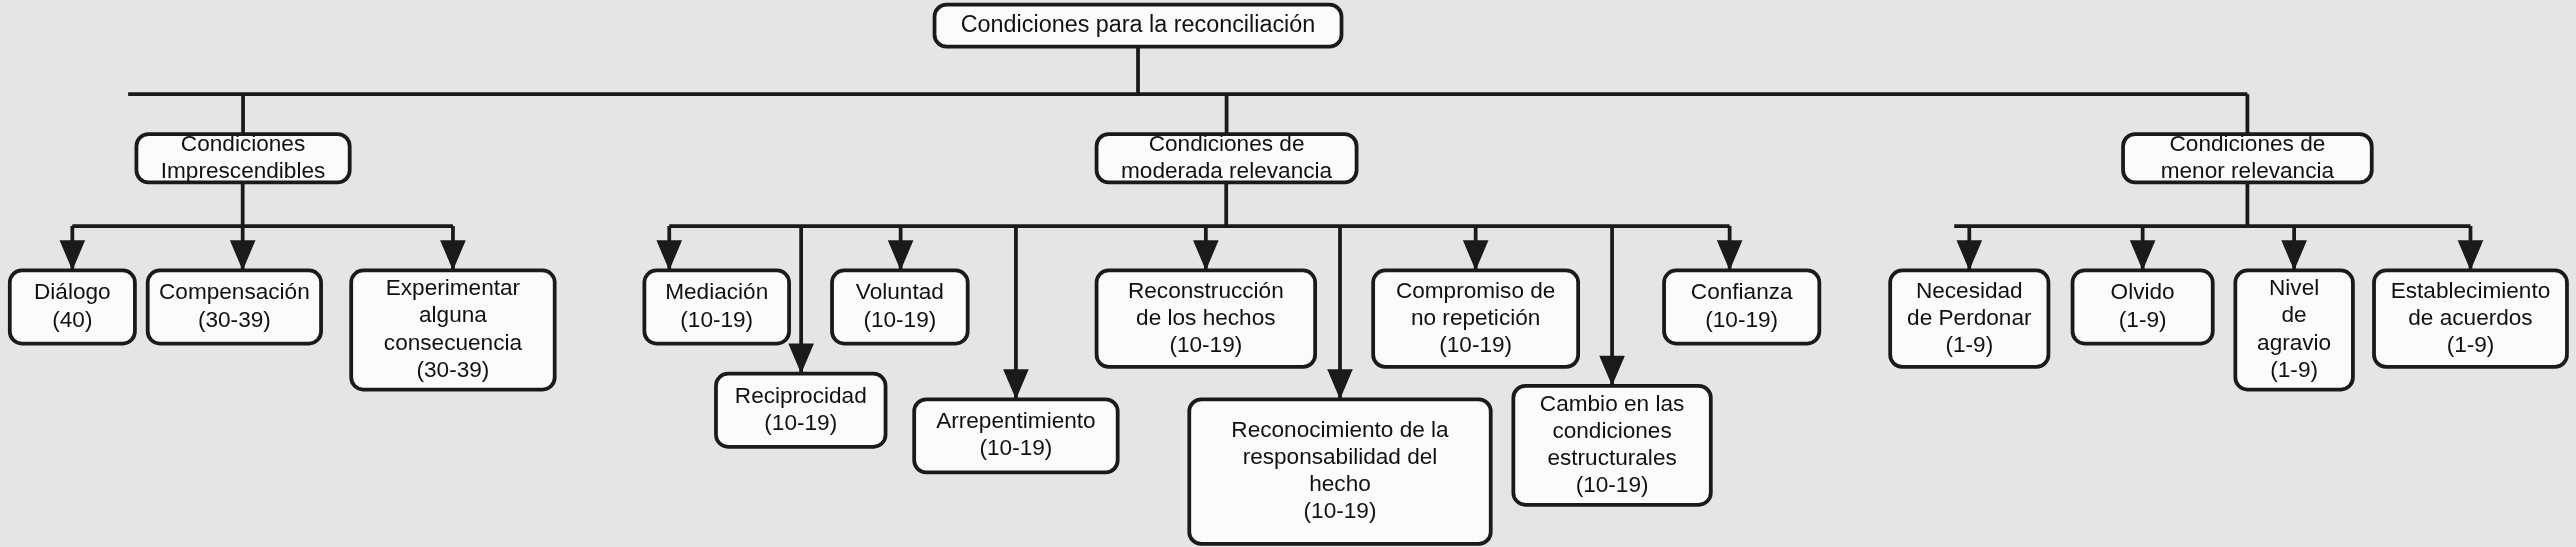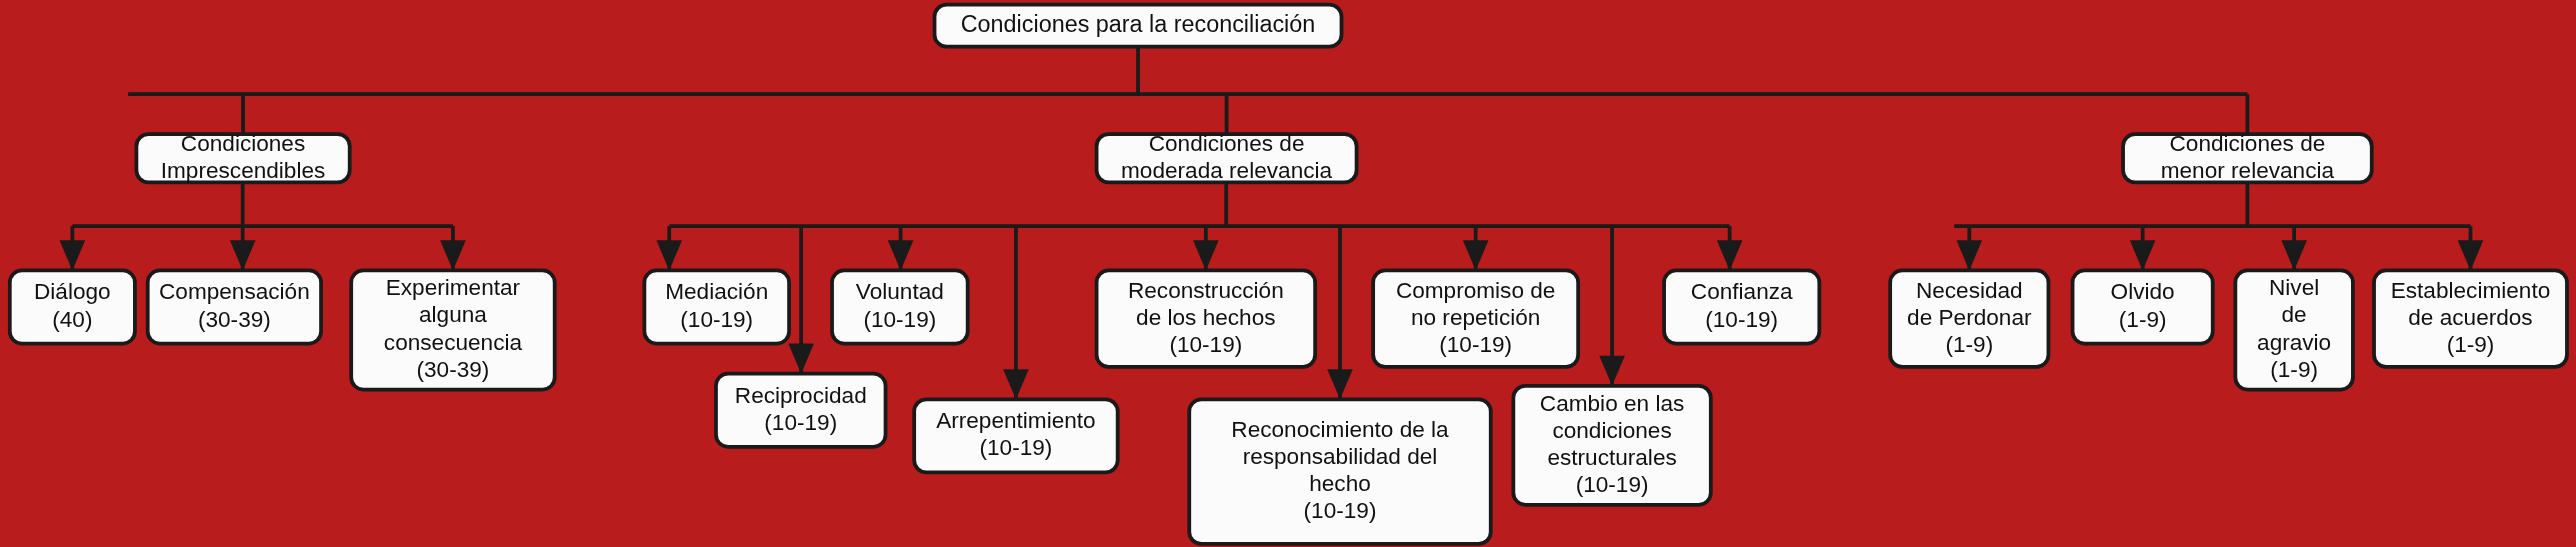--- a/index.html
+++ b/index.html
@@ -1,21 +1,21 @@
 <!DOCTYPE html>
 <html style="font-size:12px"><head>
 <meta charset="utf-8">
 <style>
   html,body{margin:0;padding:0;background:#ffffff;}
   body{
     width:2576px;height:547px;overflow:hidden;
     font-family:"Liberation Sans","DejaVu Sans",sans-serif;
     -webkit-font-smoothing:antialiased;
   }
-  #diagram-root{position:relative;width:2576px;height:547px;background:#b91c1c;}
+  #diagram-root{position:relative;width:2576px;height:547px;background:#e5e5e5;}
   svg#tree{position:absolute;left:0;top:0;width:2576px;height:547px;display:block;}
   .node-rect{fill:#fbfbfb;stroke:#1a1a1a;stroke-width:5;}
   .edge{stroke:#1a1a1a;stroke-width:5;fill:none;stroke-linecap:butt;}
   .arrow-head{fill:#1a1a1a;stroke:none;}
   .node-text{
     font-family:"Liberation Sans","DejaVu Sans",sans-serif;
     font-size:30px;fill:#111111;text-anchor:middle;
     dominant-baseline:middle;
   }
   .node-text.root{font-size:31px;}

